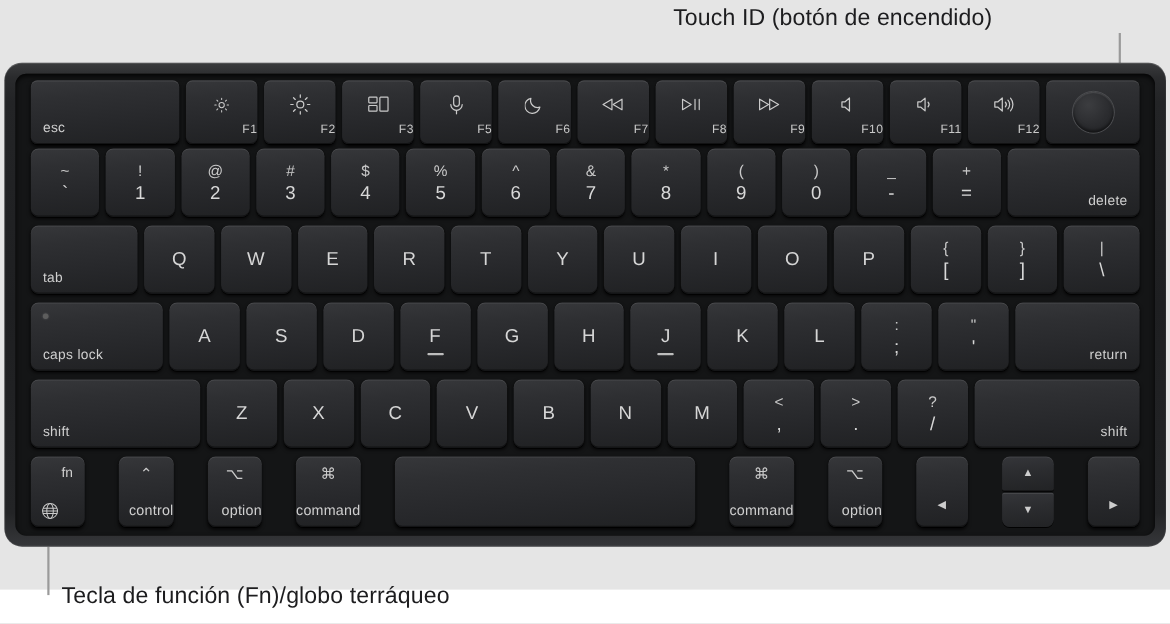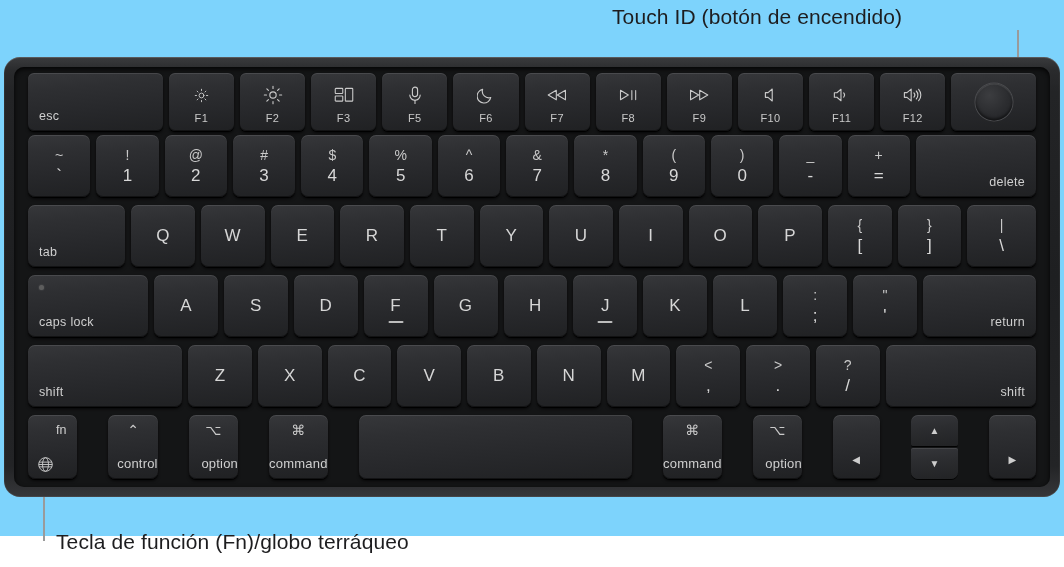--- a/index.html
+++ b/index.html
@@ -3,21 +3,21 @@
 <meta charset="utf-8">
 <title>Teclado</title>
 <style>
   * { box-sizing: border-box; margin: 0; padding: 0; }
   html, body {
     width: 1064px; height: 567px;
     background: #ffffff;
     font-family: "Liberation Sans", sans-serif;
     overflow: hidden;
   }
-  #page { position: relative; width: 1064px; height: 536px; background: #7dd3fc; }
+  #page { position: relative; width: 1064px; height: 536px; background: #e5e5e5; }
 
   
   .callout-text {
     position: absolute;
     font-size: 21px;
     color: #1d1d1f;
     white-space: nowrap;
     letter-spacing: 0.1px;
   }
   #callout-touchid-text { left: 612px; top: 5px; }
@@ -101,21 +101,21 @@
     position: absolute; right: 11px; bottom: 8px;
     font-size: 12.5px; color: #cfcfcf; letter-spacing: .3px;
   }
   .key .fnglyph {           
     position: absolute; left: 0; right: 0; top: 12px;
     display: flex; align-items: center; justify-content: center;
     height: 20px;
   }
   .key .fnlabel {           
     position: absolute; left: 0; right: 0; bottom: 7px;
-    text-align: center; font-size: 11px; color: #c9c9c9; letter-spacing: .4px;
+    text-align: right; font-size: 11px; color: #c9c9c9; letter-spacing: .4px;
   }
   .key .mod-top {           
     position: absolute; top: 8px; left: 0; right: 0;
     text-align: center; font-size: 14px; color: #cacaca; line-height: 1;
   }
   .key .mod-bottom {        
     position: absolute; bottom: 8px; left: 0; right: 0;
     text-align: right; font-size: 13px; color: #cfcfcf; letter-spacing: .2px;
   }
   .key .fn-word {

